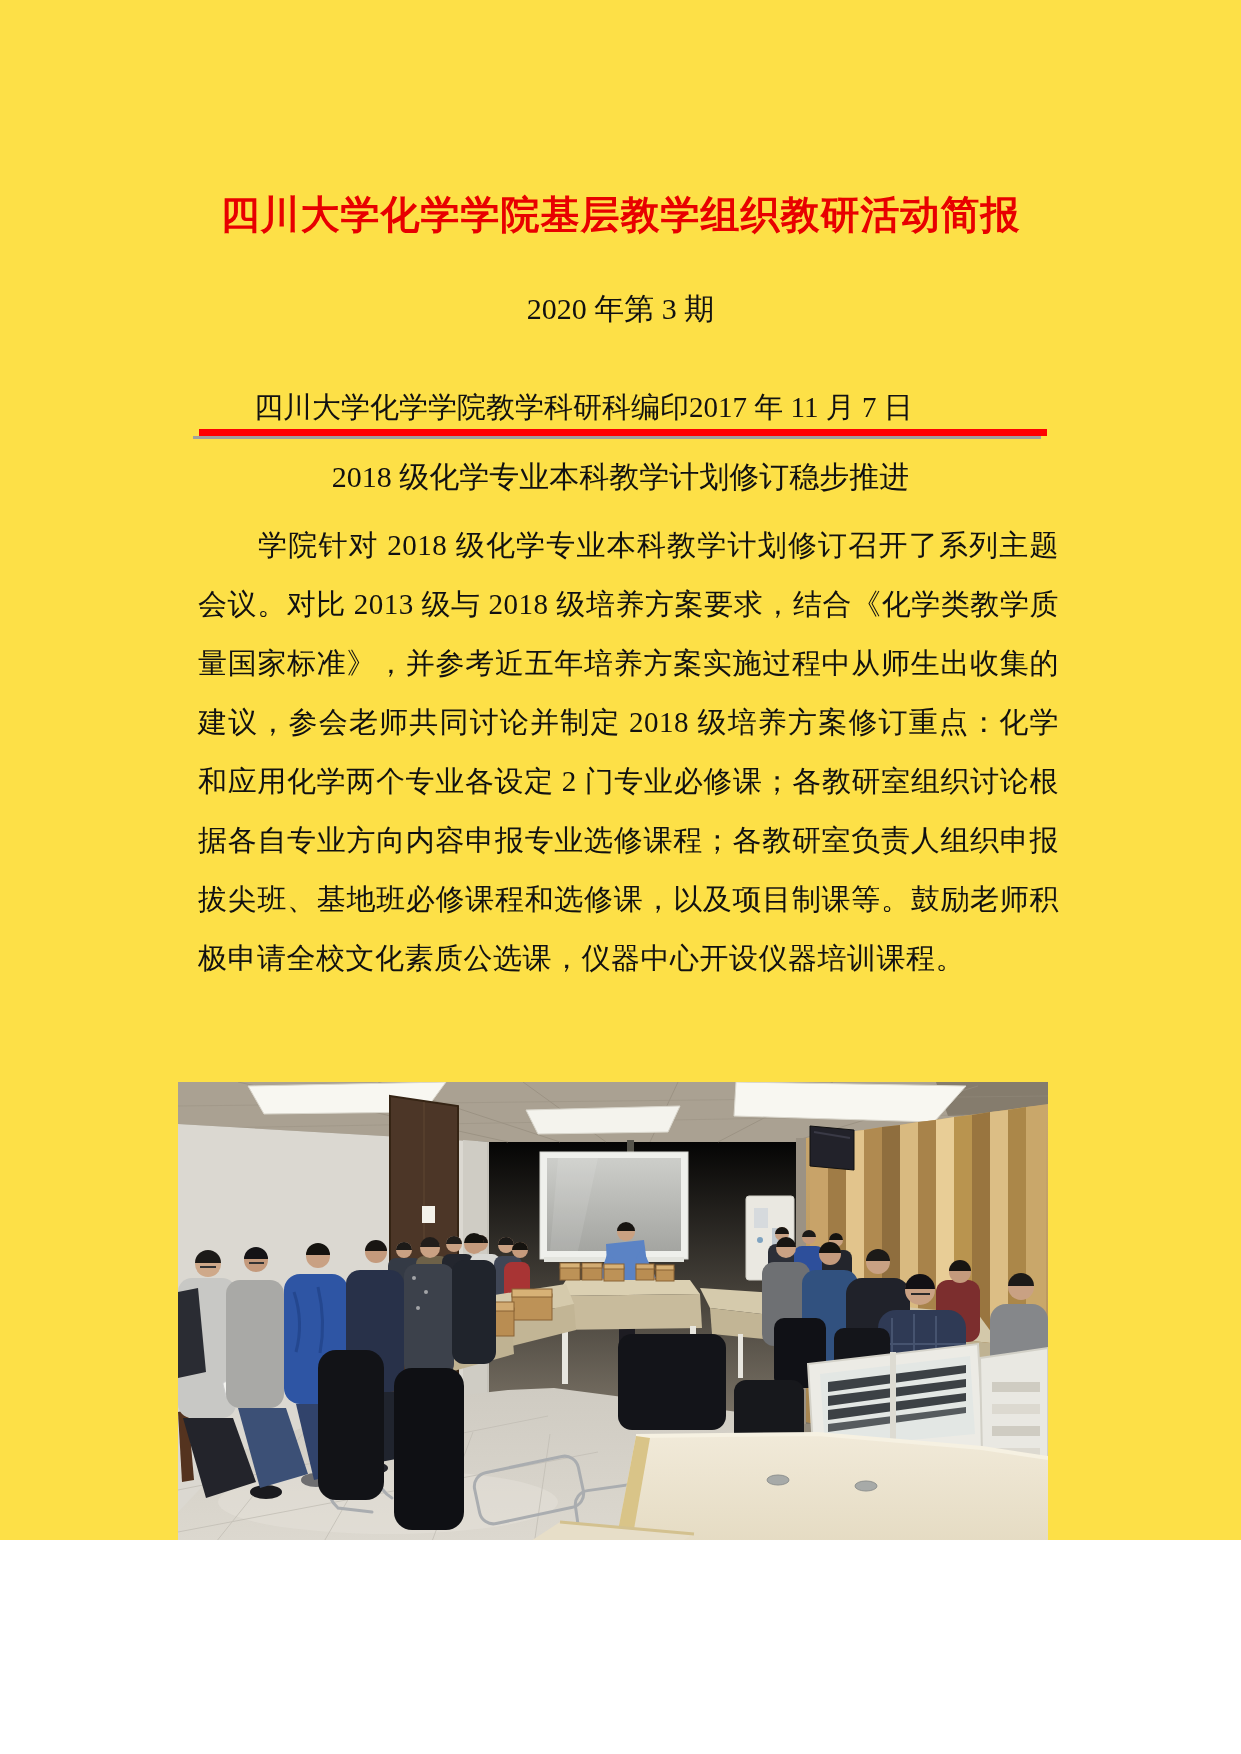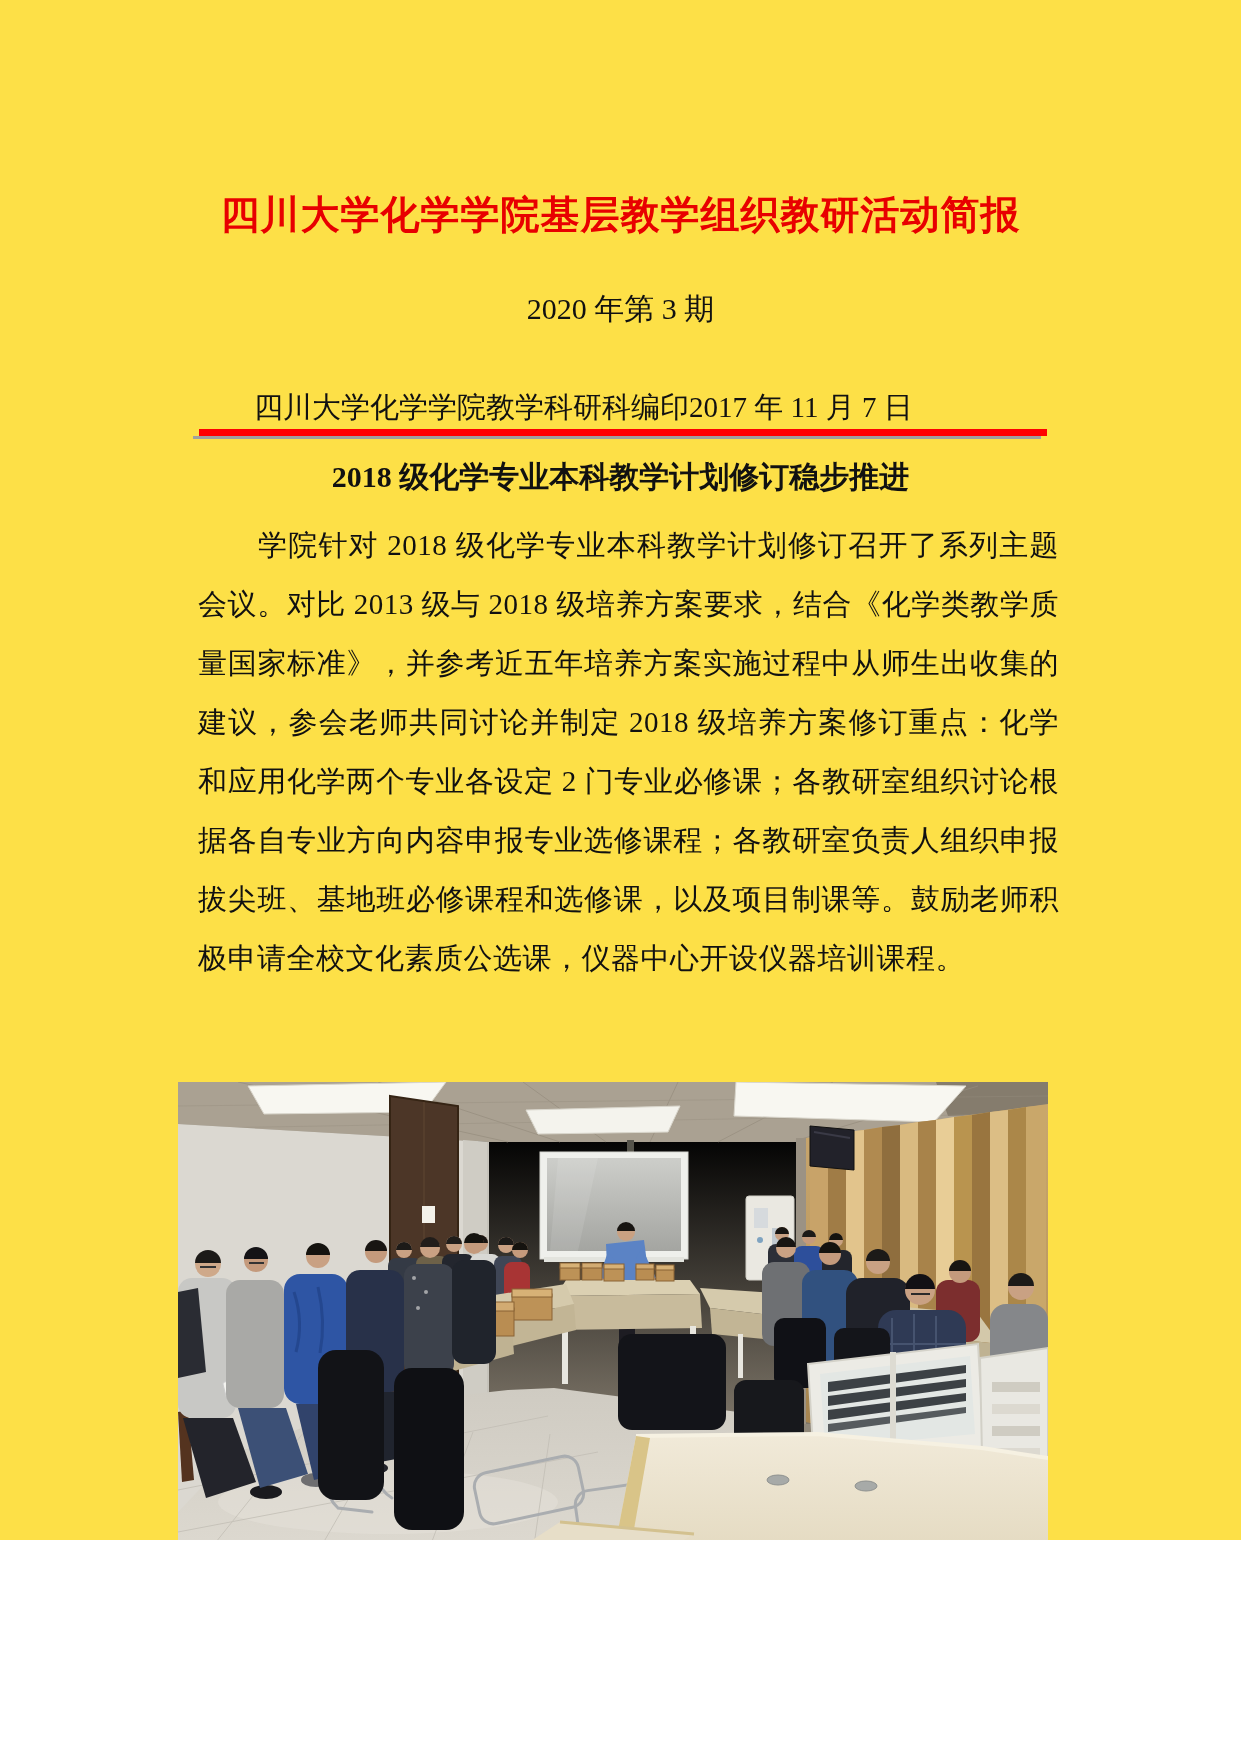--- a/index.html
+++ b/index.html
@@ -31,21 +31,21 @@
   .rule{
     position:absolute;top:429px;left:199px;width:848px;height:7px;
     background:var(--rule-red);
   }
   .rule::after{
     content:"";position:absolute;left:-6px;top:7px;width:100%;height:3px;
     background:var(--rule-shadow);
   }
   .headline{
     position:absolute;top:458px;left:0;width:100%;text-align:center;
-    font-size:30px;font-weight:bold;line-height:38px;
+    font-size:30px;font-weight:normal;line-height:38px;
   }
   .bodytext{
     position:absolute;top:504px;left:186px;width:861px;margin:12px;
     font-size:29px;line-height:59px;text-align:justify;text-indent:60px;
     letter-spacing:0.5px;
   }
   .photo{
     position:absolute;top:1082px;left:178px;width:870px;height:470px;margin:0;
     background:#8f8779;overflow:hidden;
   }

